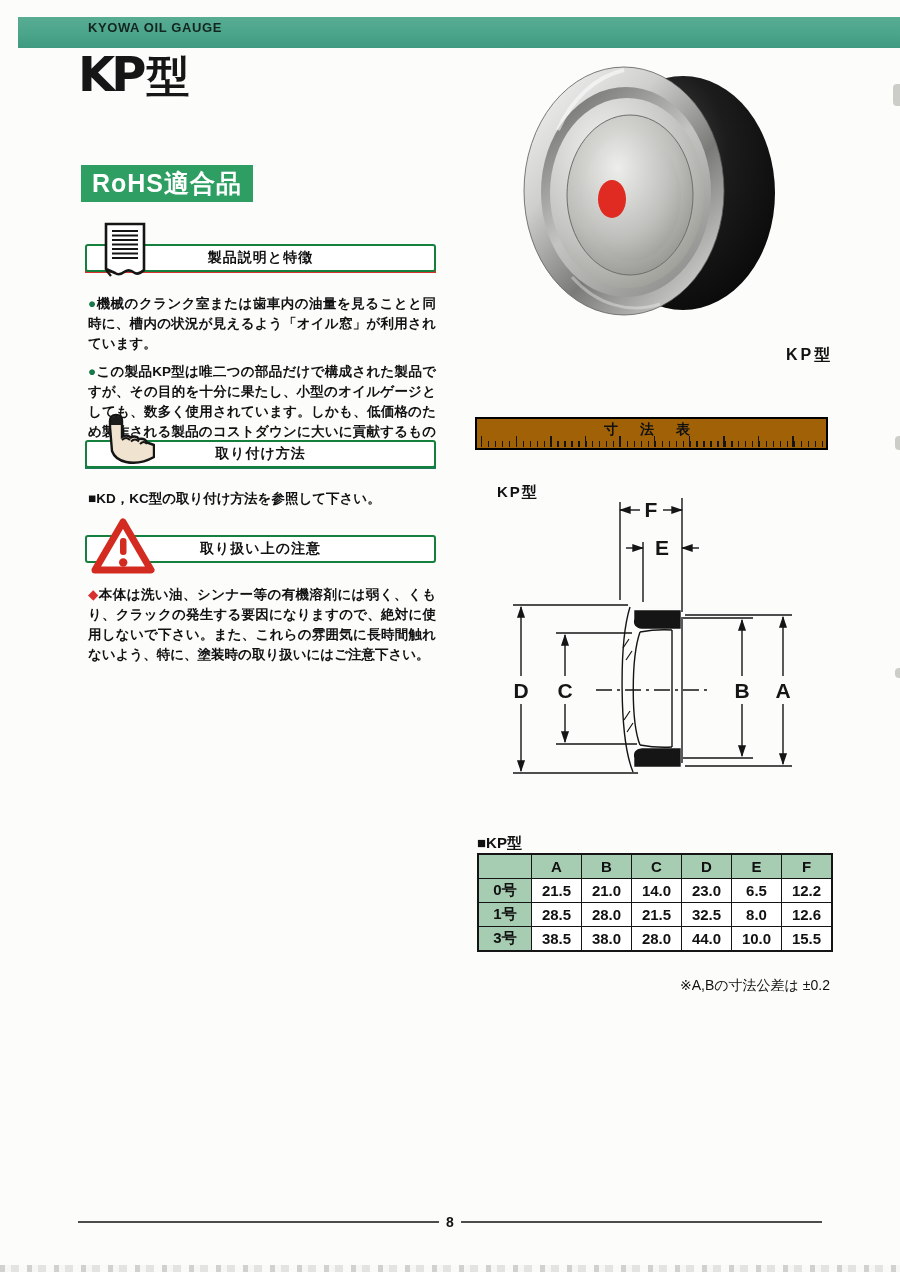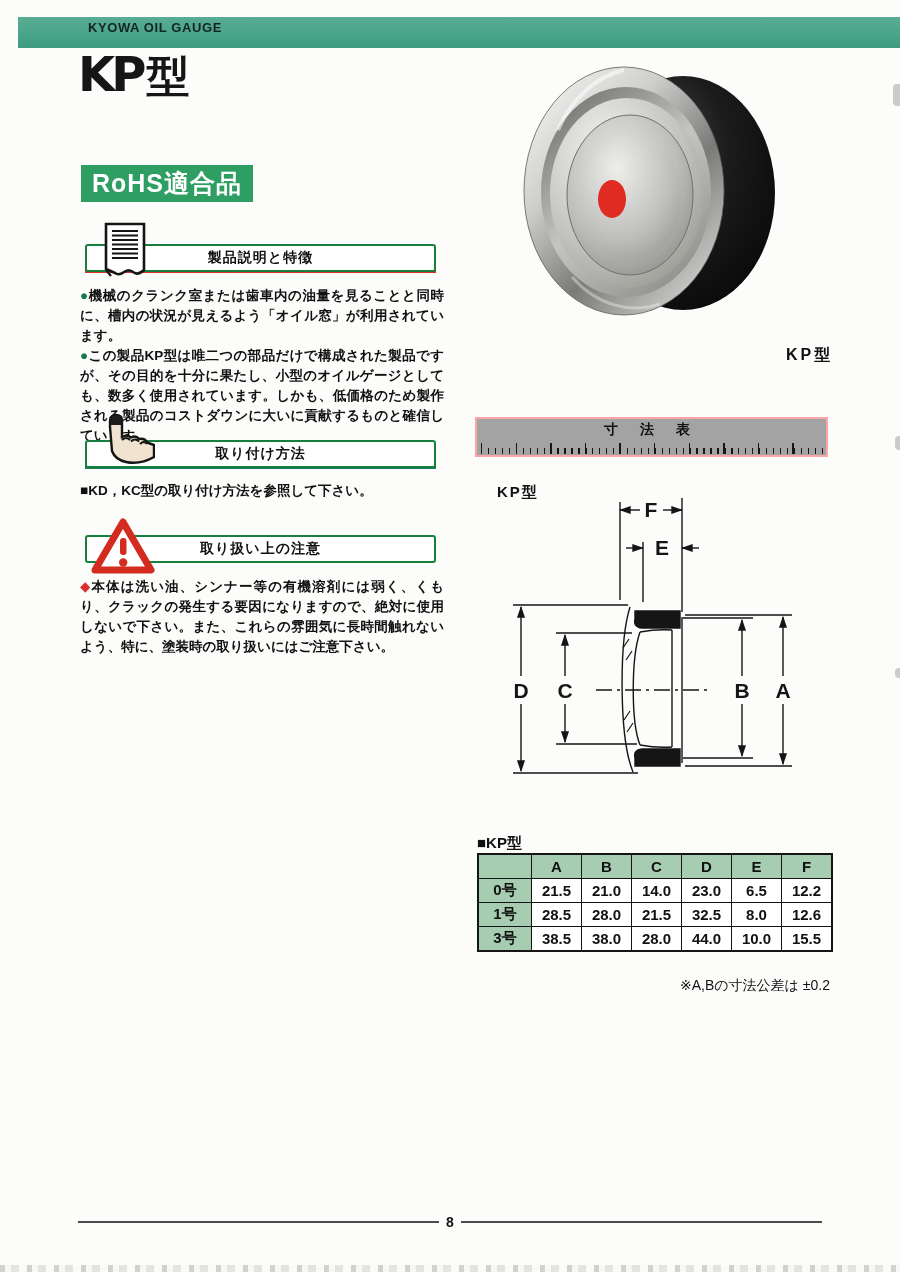--- a/index.html
+++ b/index.html
@@ -28,27 +28,27 @@
 
   
   .sec-box{position:absolute;left:85px;width:347px;height:24px;border:2px solid #15803d;
     border-radius:3px;background:#fff;display:flex;align-items:center;justify-content:center;
     font-size:14px;font-weight:bold;letter-spacing:1px;z-index:1;}
   .sec-underline{position:absolute;left:85px;width:351px;height:4px;z-index:0;}
   .sec-icon{position:absolute;z-index:2;}
 
   .body-text{position:absolute;left:80px;width:364px;font-size:13.5px;font-weight:bold;
     line-height:20px;text-align:justify;}
-  .body-text p{margin:0;}
+  .body-text p{margin:8px;}
   .marker-green{color:#17794a;}
   .marker-red{color:#d8302f;}
 
   
-  .ruler-box{position:absolute;left:475px;top:417px;width:353px;height:40px;
-    border:2px solid #fca5a5;background:#a3a3a3;box-sizing:border-box;}
+  .ruler-box{position:absolute;left:475px;top:417px;width:353px;height:33px;
+    border:2px solid #000000;background:#a16207;box-sizing:border-box;}
   .ruler-title{text-align:center;font-size:14px;font-weight:bold;letter-spacing:9px;
     margin-top:2px;}
   .ticks-minor{position:absolute;left:4px;right:3px;bottom:1px;height:6px;
     background:repeating-linear-gradient(90deg,#151515 0 1.3px,transparent 1.3px 6.95px);}
   .ticks-major{position:absolute;left:4px;right:3px;bottom:1px;height:11px;
     background:repeating-linear-gradient(90deg,#151515 0 1.5px,transparent 1.5px 34.6px);}
 
   .drawing-caption{position:absolute;left:497px;top:483px;font-size:15px;font-weight:bold;
     letter-spacing:2px;}
   .drawing{position:absolute;left:470px;top:490px;}

